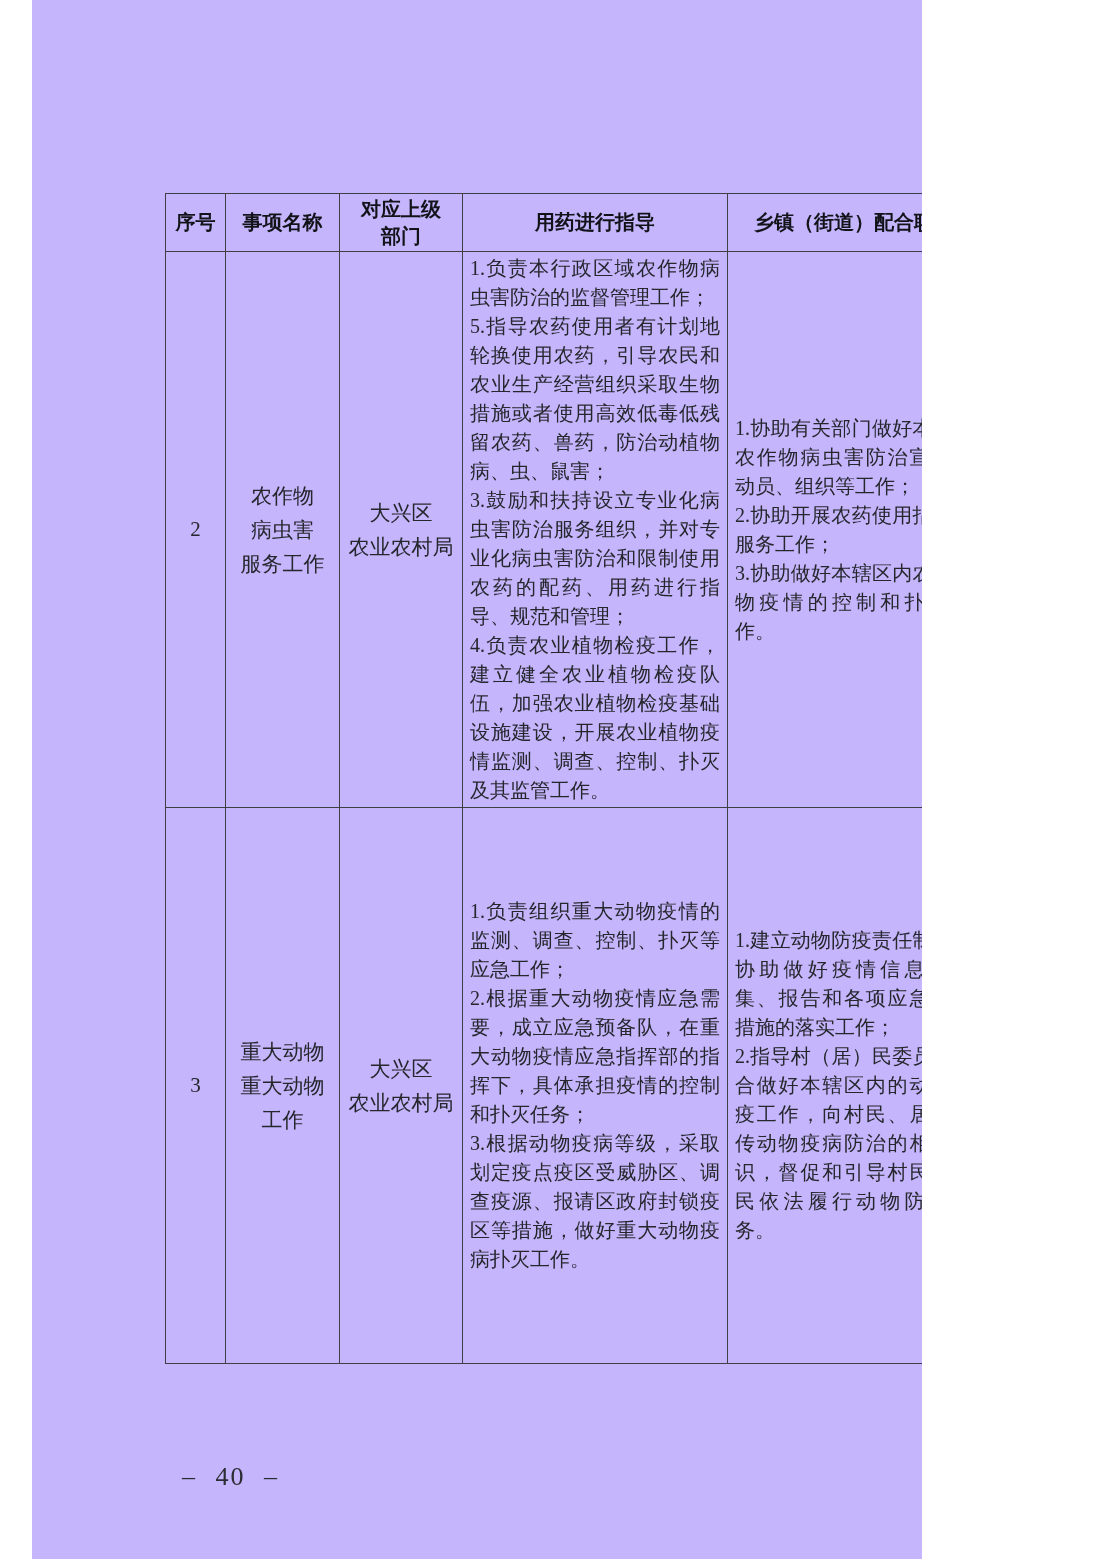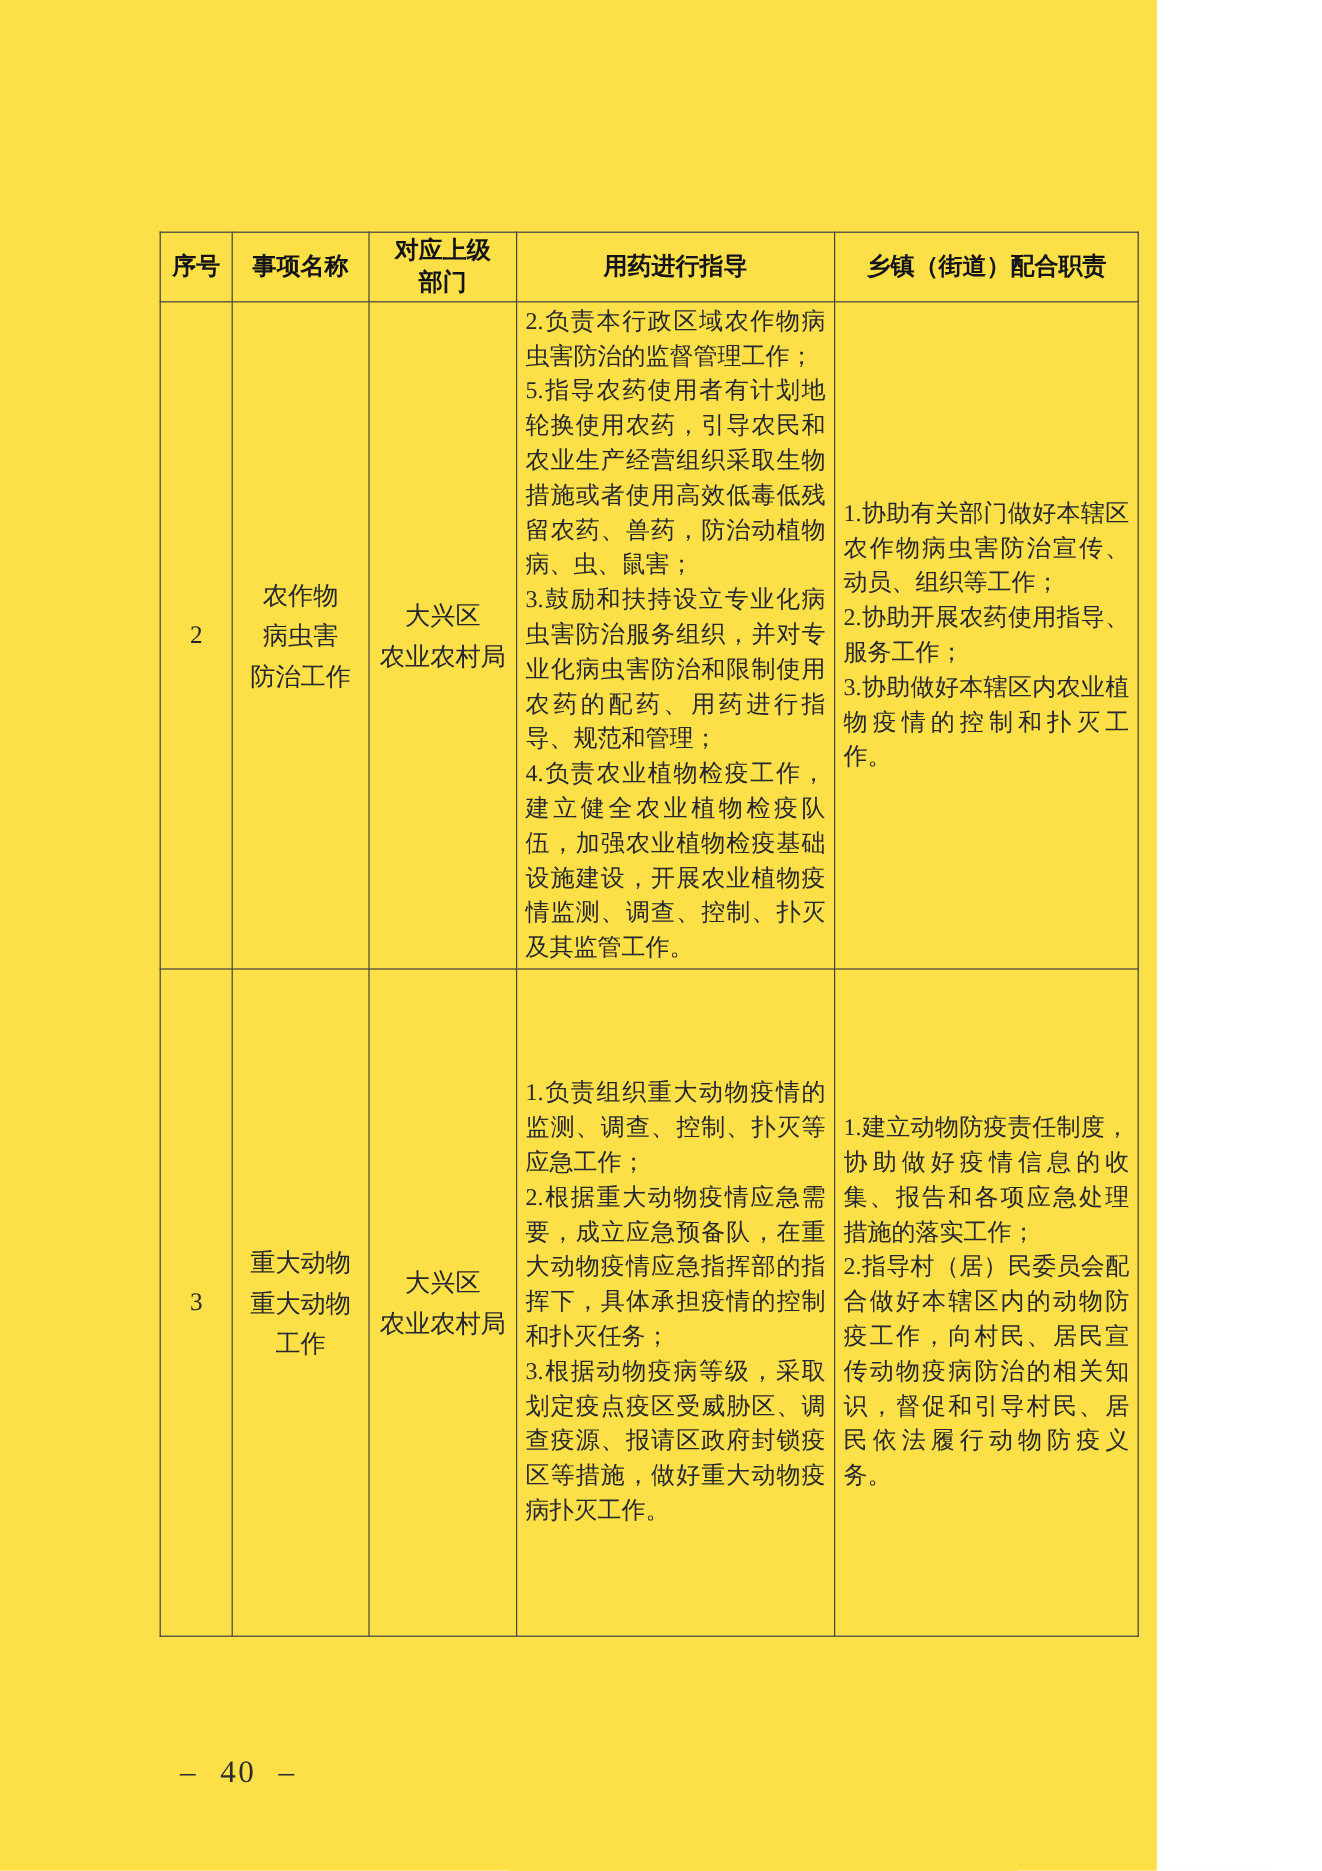--- a/index.html
+++ b/index.html
@@ -2,26 +2,27 @@
 <html lang="zh"><head>
 <meta charset="utf-8">
 <style>
   html, body {
     margin: 0;
     padding: 0;
     background: #ffffff;
   }
   .page {
     position: relative;
-    width: 964px;
+    width: 890px;
     height: 1559px;
-    background: #fde047;
+    background: #c4b5fd;
     overflow: hidden;
     font-family: "Liberation Serif", "DejaVu Serif", serif;
     color: #1d1e24;
+    margin-left: 32px;
   }
   table.duties {
     position: absolute;
     left: 133px;
     top: 193px;
     width: 815px;
     border-collapse: collapse;
     table-layout: fixed;
   }
   table.duties col.c-seq   { width: 60px; }
@@ -117,28 +118,28 @@
       </tr>
     </thead>
     <tbody>
       <tr class="row-2">
         <td class="seq-cell">
           <span>2</span>
         </td>
         <td class="name-cell">
           <div>农作物</div>
           <div>病虫害</div>
-          <div>防治工作</div>
+          <div>服务工作</div>
         </td>
         <td class="dept-cell">
           <div>大兴区</div>
           <div>农业农村局</div>
         </td>
         <td class="duty-cell">
-          <p>2.负责本行政区域农作物病虫害防治的监督管理工作；</p>
+          <p>1.负责本行政区域农作物病虫害防治的监督管理工作；</p>
           <p>5.指导农药使用者有计划地轮换使用农药，引导农民和农业生产经营组织采取生物措施或者使用高效低毒低残留农药、兽药，防治动植物病、虫、鼠害；</p>
           <p>3.鼓励和扶持设立专业化病虫害防治服务组织，并对专业化病虫害防治和限制使用农药的配药、用药进行指导、规范和管理；</p>
           <p>4.负责农业植物检疫工作，建立健全农业植物检疫队伍，加强农业植物检疫基础设施建设，开展农业植物疫情监测、调查、控制、扑灭及其监管工作。</p>
         </td>
         <td class="duty-cell">
           <p>1.协助有关部门做好本辖区农作物病虫害防治宣传、动员、组织等工作；</p>
           <p>2.协助开展农药使用指导、服务工作；</p>
           <p>3.协助做好本辖区内农业植物疫情的控制和扑灭工作。</p>
         </td>
       </tr>

